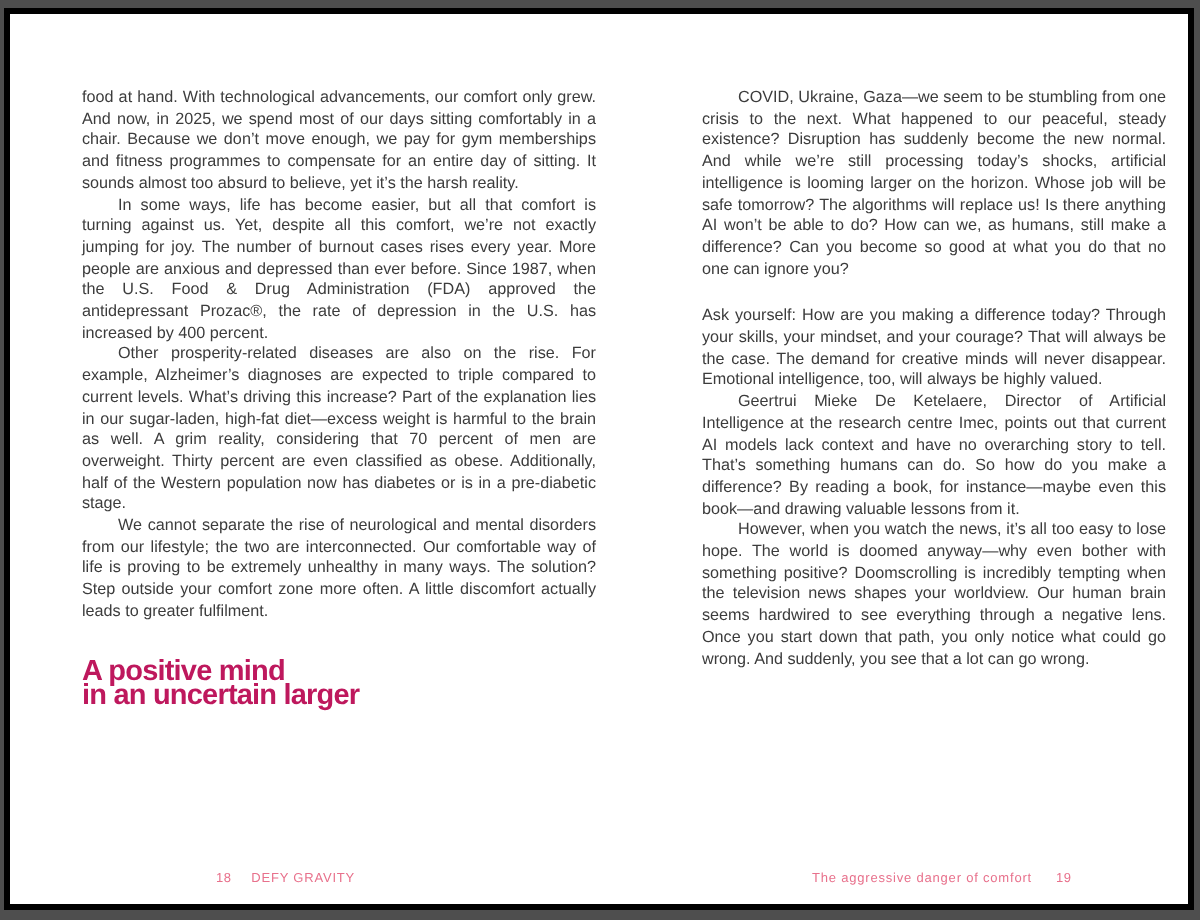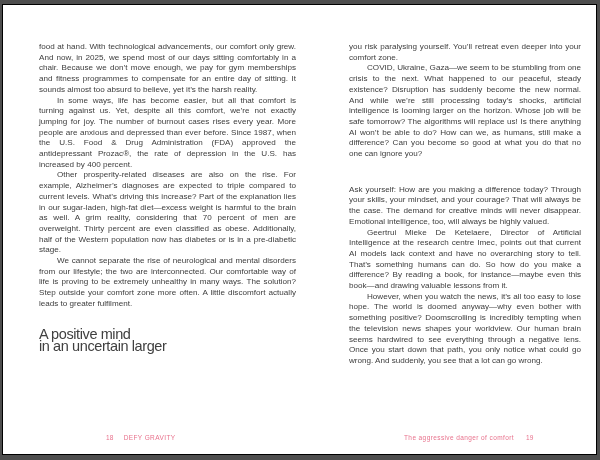--- a/index.html
+++ b/index.html
@@ -7,39 +7,39 @@
     width: 600px; height: 460px;
     background: #4e4e4e;
     position: relative;
     overflow: hidden;
     font-family: "Liberation Sans", sans-serif;
   }
   .spread {
     position: absolute;
     left: 2px; top: 4px; right: 3px; bottom: 5px;
     background: #ffffff;
-    border: 1px solid #000000;
+    border: 3px solid #000000;
     box-sizing: border-box;
   }
   .page-col {
     position: absolute;
     top: 37px;
     color: #3c3c3c;
     font-size: 8.1px;
     line-height: 10.7px;
     text-align: justify;
   }
   .page-col.left  { left: 36px;  width: 257px; }
   .page-col.right { left: 346px; width: 232px; }
   .page-col p { margin: 0; }
   .page-col p.indent { text-indent: 18px; }
-  .page-col p.gap { margin-top: 25px; }
+  .page-col p.gap { margin-top: 13px; }
   .section-heading {
-    color: #404040;
-    font-weight: normal;
+    color: #be185d;
+    font-weight: bold;
     font-size: 14.5px;
     line-height: 12.5px;
     letter-spacing: -0.4px;
     margin: 18px 0 12px 0;
     text-align: left;
   }
   .footer {
     position: absolute;
     color: #e8718c;
     font-size: 6.5px;
@@ -62,21 +62,20 @@
     <p class="indent">In some ways, life has become easier, but all that comfort is turning against us. Yet, despite all this comfort, we’re not exactly jumping for joy. The number of burnout cases rises every year. More people are anxious and depressed than ever before. Since 1987, when the U.S. Food &amp; Drug Administration (FDA) approved the antidepressant Prozac®, the rate of depression in the U.S. has increased by 400 percent.</p>
     <p class="indent">Other prosperity-related diseases are also on the rise. For example, Alzheimer’s diagnoses are expected to triple compared to current levels. What’s driving this increase? Part of the explanation lies in our sugar-laden, high-fat diet—excess weight is harmful to the brain as well. A grim reality, considering that 70 percent of men are overweight. Thirty percent are even classified as obese. Additionally, half of the Western population now has diabetes or is in a pre-diabetic stage.</p>
     <p class="indent">We cannot separate the rise of neurological and mental disorders from our lifestyle; the two are interconnected. Our comfortable way of life is proving to be extremely unhealthy in many ways. The solution? Step outside your comfort zone more often. A little discomfort actually leads to greater fulfilment.</p>
     <h2 class="section-heading">
       <div>A positive mind</div>
       <div>in an uncertain larger</div>
     </h2>
   </div>
 
   <div class="page-col right">
-    <p>you risk paralysing yourself. You’ll retreat even deeper into your comfort zone.</p>
     <p class="indent">COVID, Ukraine, Gaza—we seem to be stumbling from one crisis to the next. What happened to our peaceful, steady existence? Disruption has suddenly become the new normal. And while we’re still processing today’s shocks, artificial intelligence is looming larger on the horizon. Whose job will be safe tomorrow? The algorithms will replace us! Is there anything AI won’t be able to do? How can we, as humans, still make a difference? Can you become so good at what you do that no one can ignore you?</p>
     <p class="gap">Ask yourself: How are you making a difference today? Through your skills, your mindset, and your courage? That will always be the case. The demand for creative minds will never disappear. Emotional intelligence, too, will always be highly valued.</p>
     <p class="indent">Geertrui Mieke De Ketelaere, Director of Artificial Intelligence at the research centre Imec, points out that current AI models lack context and have no overarching story to tell. That’s something humans can do. So how do you make a difference? By reading a book, for instance—maybe even this book—and drawing valuable lessons from it.</p>
     <p class="indent">However, when you watch the news, it’s all too easy to lose hope. The world is doomed anyway—why even bother with something positive? Doomscrolling is incredibly tempting when the television news shapes your worldview. Our human brain seems hardwired to see everything through a negative lens. Once you start down that path, you only notice what could go wrong. And suddenly, you see that a lot can go wrong.</p>
   </div>
 
   <div class="footer footer-left">
     <span class="pgnum">18</span><span>DEFY GRAVITY</span>
   </div>
 

